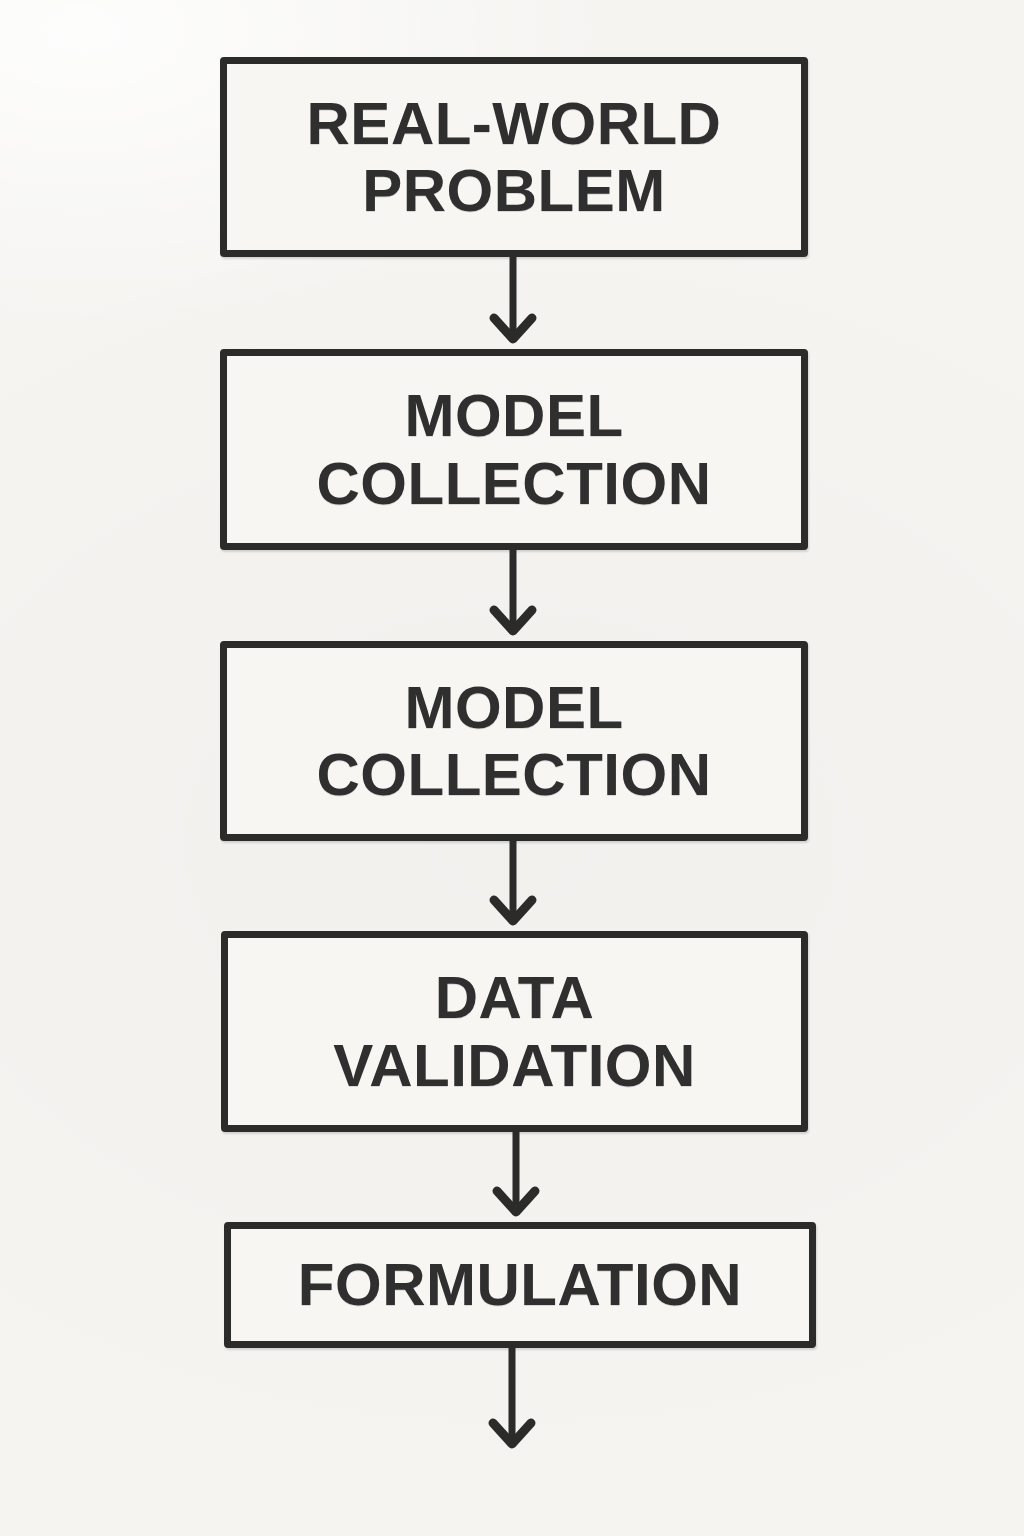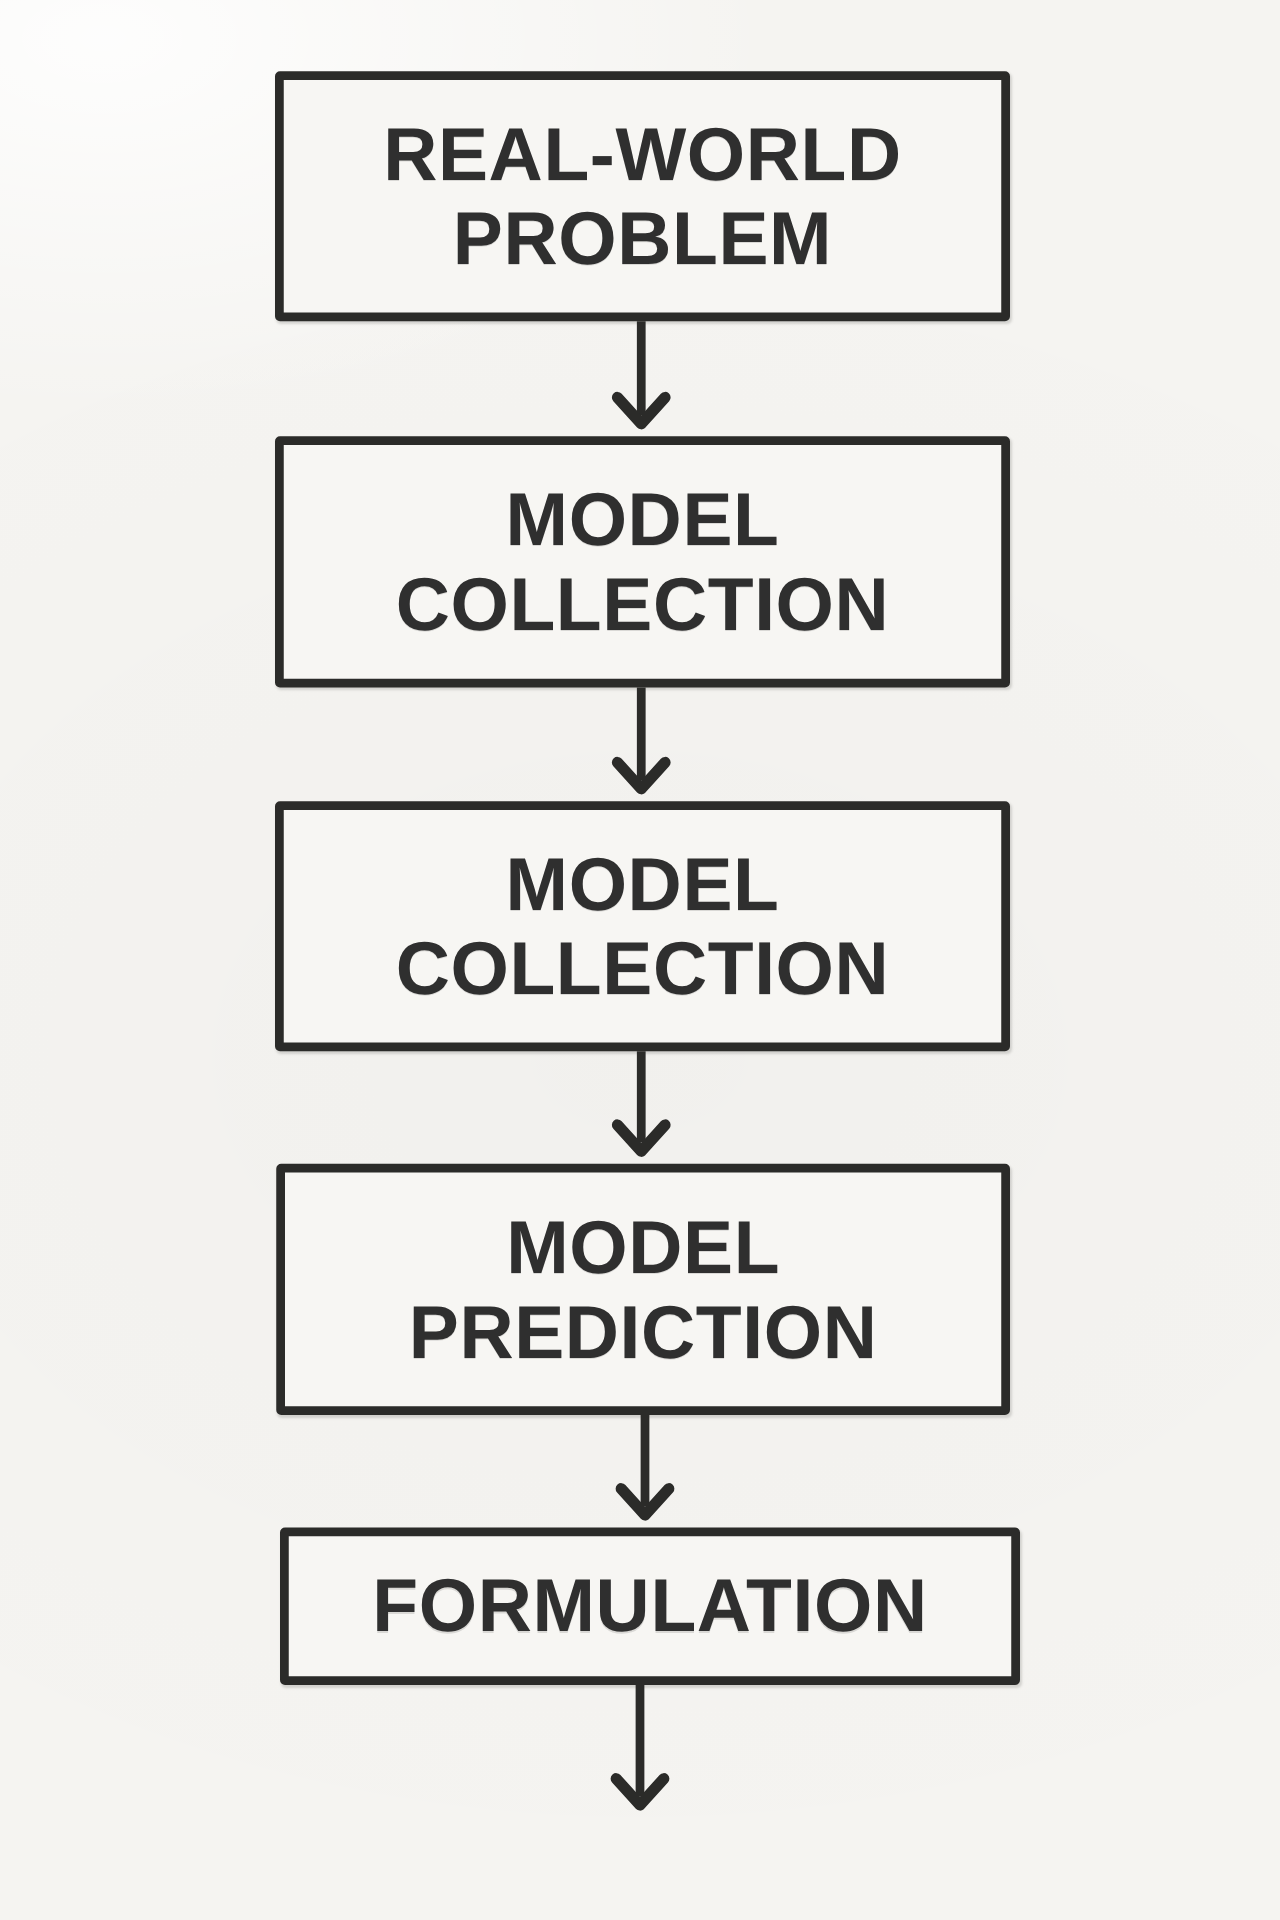--- a/index.html
+++ b/index.html
@@ -77,21 +77,21 @@
 
   <div class="flow-box" id="box-2">
     <div class="label">MODEL COLLECTION</div>
   </div>
 
   <div class="flow-box" id="box-3">
     <div class="label">MODEL COLLECTION</div>
   </div>
 
   <div class="flow-box" id="box-4">
-    <div class="label">MODEL PREDICTION</div>
+    <div class="label">DATA VALIDATION</div>
   </div>
 
   <div class="flow-box" id="box-5">
     <div class="label">FORMULATION</div>
   </div>
 
   <svg class="arrow-layer" width="1024" height="1536" viewBox="0 0 1024 1536">
 
     <g>
       <line class="arrow-stroke" x1="513" y1="257" x2="513" y2="332" stroke-width="7"></line>

